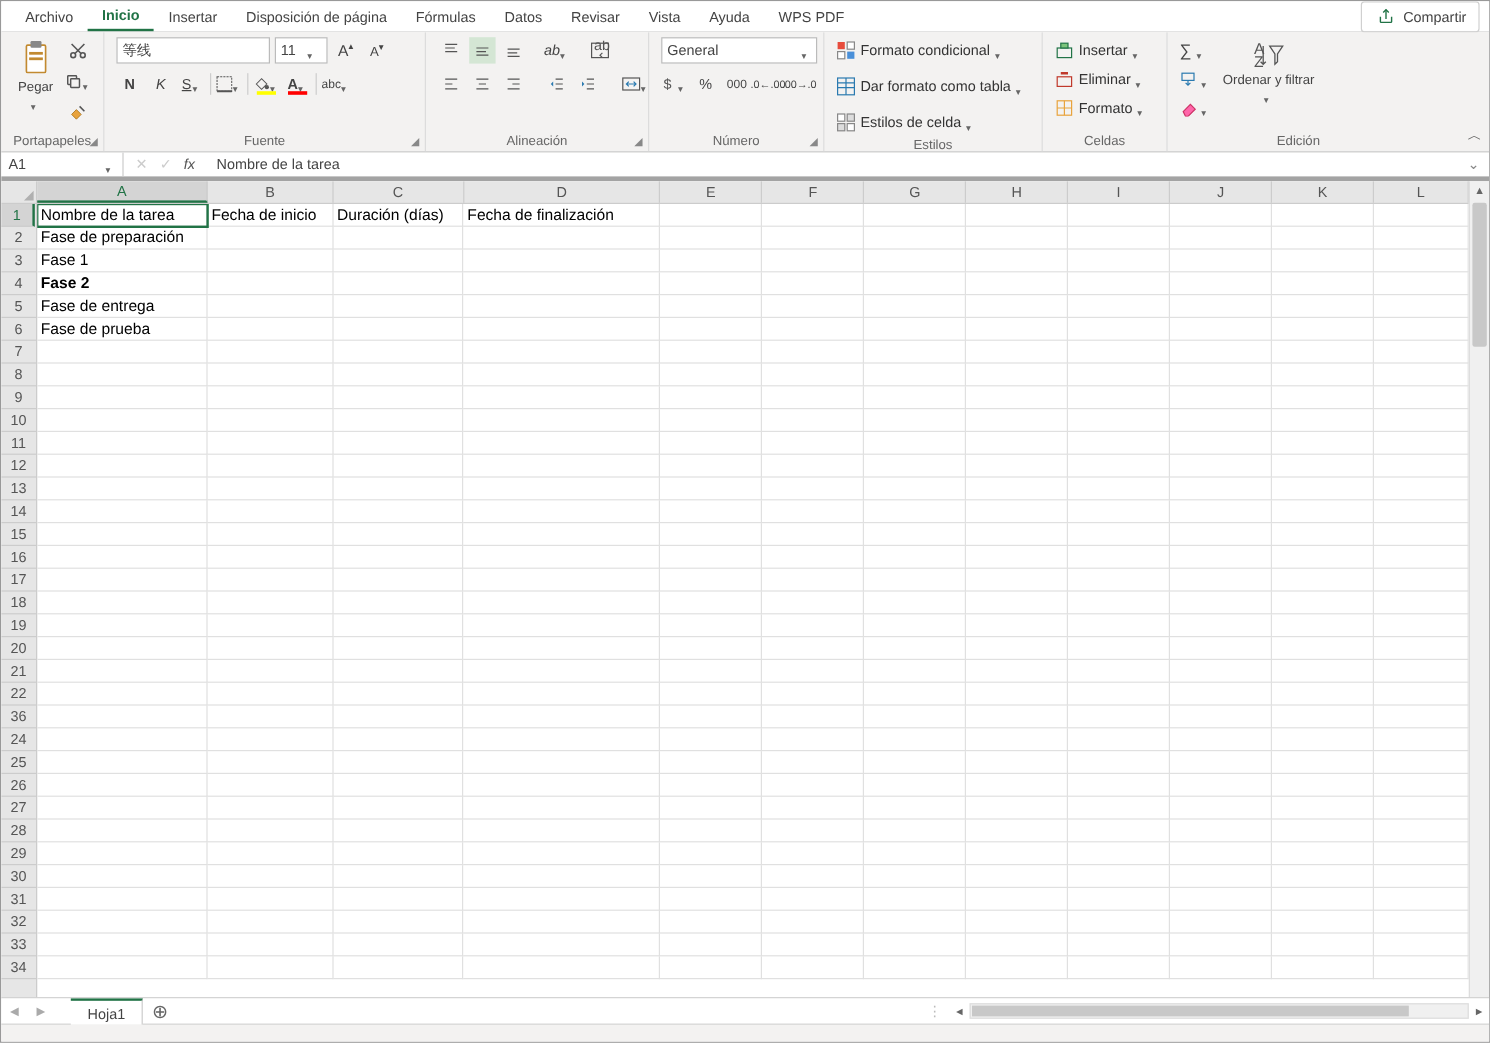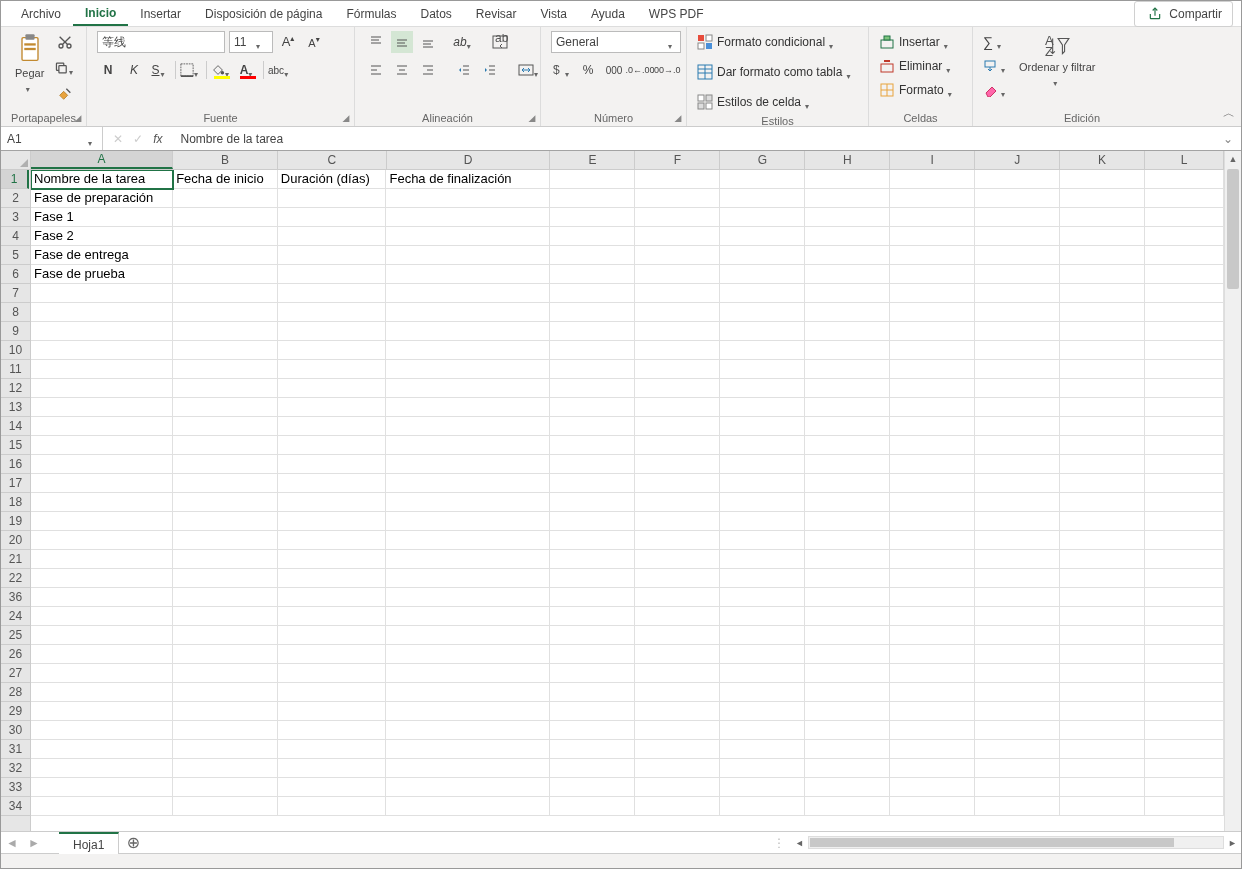--- a/index.html
+++ b/index.html
@@ -22,21 +22,21 @@
 .row{display:flex;align-items:center;gap:4px}
 .col{display:flex;flex-direction:column;gap:4px}
 .btn-s{width:22px;height:22px;display:flex;align-items:center;justify-content:center;cursor:pointer;position:relative}
 .underline-bar{position:absolute;bottom:2px;left:3px;right:3px;height:3px}
 .num-fmt{border:1px solid #bbb;background:#fff;height:22px;display:flex;align-items:center;padding:0 4px;width:130px;justify-content:space-between}
 .link-row{display:flex;align-items:center;gap:4px;cursor:pointer;padding:1px 0;height:22px}
 .link-row .t{font-size:12px;color:#333}
 .launcher{position:absolute;right:2px;bottom:2px;width:12px;height:12px;font-size:9px;color:#888;cursor:pointer;display:flex;align-items:center;justify-content:center}
 .collapse-rib{position:absolute;right:6px;bottom:4px;color:#666;cursor:pointer}
 
-.namebox-row{display:flex;align-items:center;height:24px;border-bottom:1px solid #a3a3a3;background:#fff}
+.namebox-row{display:flex;align-items:center;height:24px;border-bottom:4px solid #a3a3a3;background:#fff}
 .namebox{width:102px;border-right:1px solid #ccc;padding:0 6px;display:flex;align-items:center;justify-content:space-between;height:100%}
 .fx-btns{display:flex;align-items:center;gap:10px;padding:0 10px;color:#999}
 .fx-btns .fx{font-style:italic;color:#555}
 .formula-bar{flex:1;padding:0 8px;display:flex;align-items:center;justify-content:space-between}
 .formula-bar .exp{color:#888}
 
 .grid-wrap{position:relative;height:706px;overflow:hidden}
 .sel-all{position:absolute;left:0;top:0;width:30px;height:19px;background:#e6e6e6;border-right:1px solid #ccc;border-bottom:1px solid #ccc}
 .sel-all::after{content:"";position:absolute;right:2px;bottom:2px;border-style:solid;border-width:0 0 8px 8px;border-color:transparent transparent #b0b0b0 transparent}
 .col-headers{position:absolute;left:30px;top:0;right:17px;height:19px;display:flex;background:#e6e6e6;border-bottom:1px solid #ccc}
@@ -523,21 +523,21 @@
         <div class="cell" style="width: 86px;"></div>
         <div class="cell" style="width: 86px;"></div>
         <div class="cell" style="width: 86px;"></div>
         <div class="cell" style="width: 86px;"></div>
         <div class="cell" style="width: 86px;"></div>
         <div class="cell" style="width: 86px;"></div>
         <div class="cell" style="width: 86px;"></div>
         <div class="cell" style="width: 80px;"></div>
       </div>
       <div class="crow">
-        <div class="cell" style="width: 144px;">Fase 2</div>
+        <div class="cell" style="width: 144px; font-weight: bold;">Fase 2</div>
         <div class="cell" style="width: 106px;"></div>
         <div class="cell" style="width: 110px;"></div>
         <div class="cell" style="width: 166px;"></div>
         <div class="cell" style="width: 86px;"></div>
         <div class="cell" style="width: 86px;"></div>
         <div class="cell" style="width: 86px;"></div>
         <div class="cell" style="width: 86px;"></div>
         <div class="cell" style="width: 86px;"></div>
         <div class="cell" style="width: 86px;"></div>
         <div class="cell" style="width: 86px;"></div>

